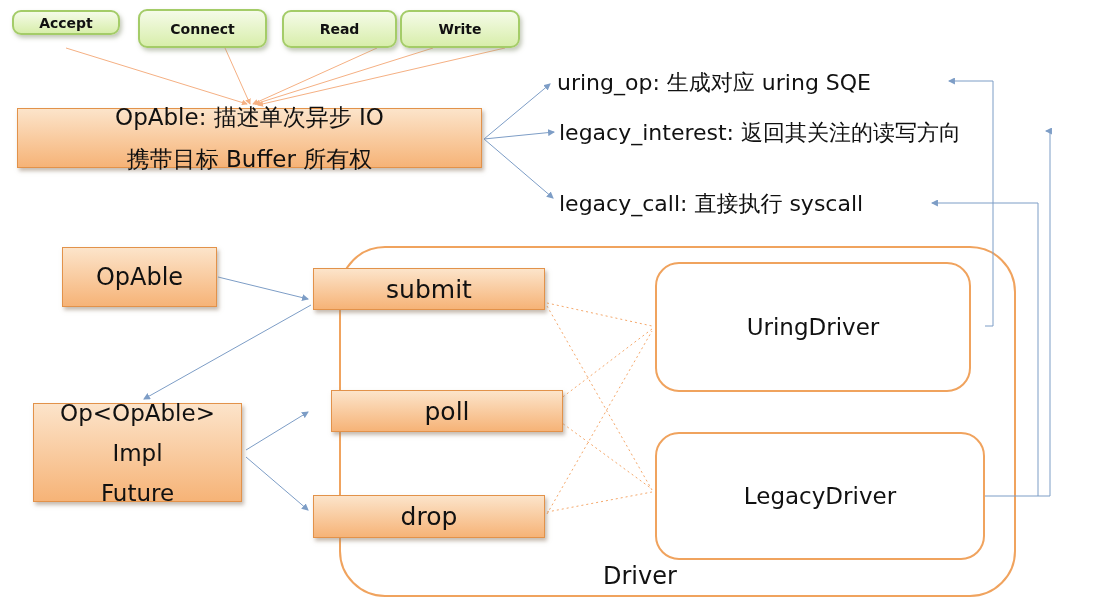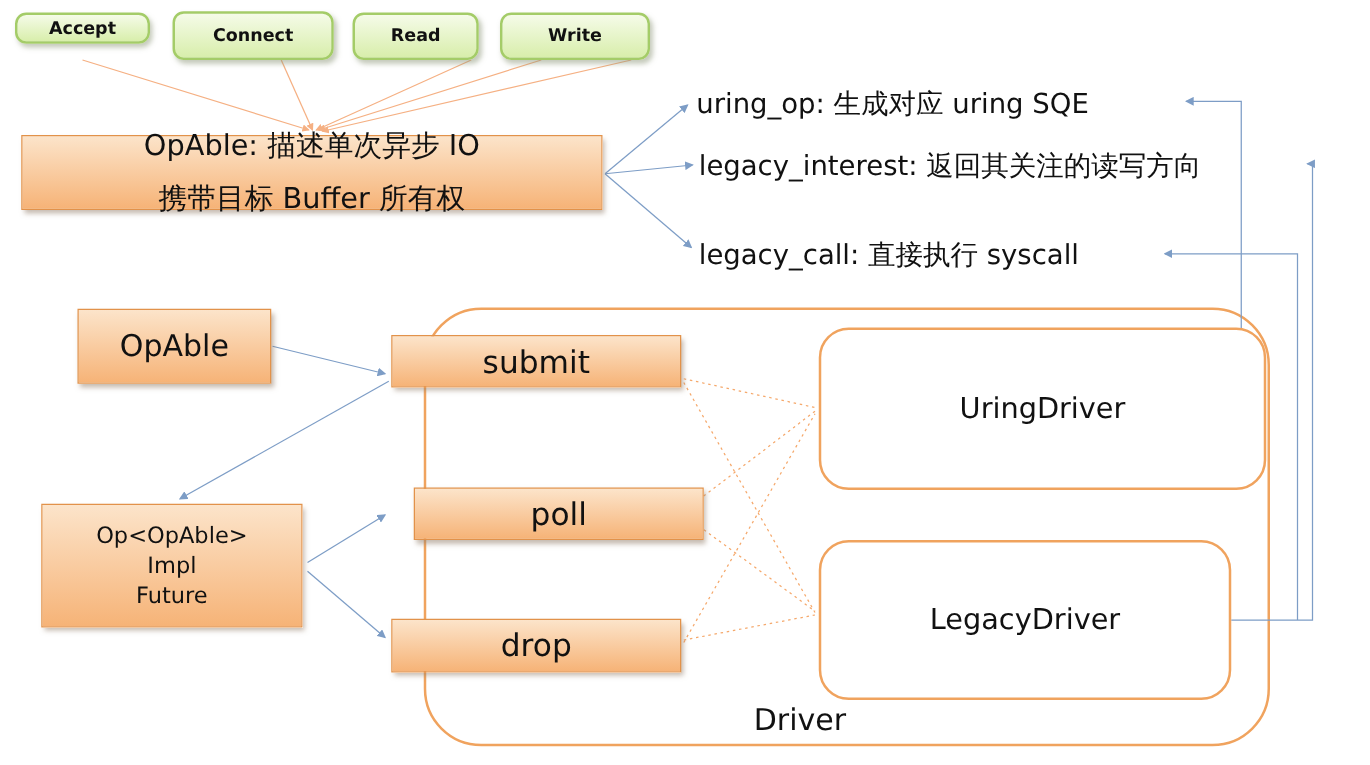--- a/index.html
+++ b/index.html
@@ -19,21 +19,21 @@
     font-size:14px;font-weight:600;
   }
   
   .obox{
     background:linear-gradient(#fce4ca,#f6b377);
     border:1.5px solid #e2924a;
     box-shadow:2px 3px 4px rgba(150,130,110,.55);
   }
   .descbox{font-size:23px;font-weight:500;line-height:28px;}
   .opable-small{font-size:24px;font-weight:500;}
-  .opwrap{font-size:18px;font-weight:500;line-height:24px;}
+  .opwrap{font-size:23px;font-weight:500;line-height:24px;gap:16px;}
   .method{font-size:25px;font-weight:500;}
   
   .dbox{
     background:#fff;border:2px solid #f0a35e;border-radius:24px;
     font-size:23px;font-weight:500;
   }
   .driver-container{
     position:absolute;left:339px;top:246px;width:677px;height:351px;
     border:2px solid #f0a35e;border-radius:46px;box-sizing:border-box;
     z-index:1;background:transparent;
@@ -101,21 +101,21 @@
   <div class="driver-container">
     <span class="driver-label">Driver</span>
   </div>
 
   <div class="box gbox" style="left:12px;top:10px;width:108px;height:25px;">
     <span>Accept</span>
   </div>
   <div class="box gbox" style="left:138px;top:9px;width:129px;height:39px;">
     <span>Connect</span>
   </div>
-  <div class="box gbox" style="left:282px;top:10px;width:101px;height:38px;">
+  <div class="box gbox" style="left:282px;top:10px;width:115px;height:38px;">
     <span>Read</span>
   </div>
   <div class="box gbox" style="left:400px;top:10px;width:120px;height:38px;">
     <span>Write</span>
   </div>
 
   <div class="box obox descbox" style="left:17px;top:108px;width:465px;height:60px;flex-direction:column;gap:14px;">
     <span>OpAble: 描述单次异步 IO</span>
     <span>携带目标 Buffer 所有权</span>
   </div>
@@ -137,20 +137,20 @@
   <div class="box obox method" style="left:313px;top:268px;width:232px;height:42px;">
     <span>submit</span>
   </div>
   <div class="box obox method" style="left:313px;top:390px;width:232px;height:42px;margin-left:18px;">
     <span>poll</span>
   </div>
   <div class="box obox method" style="left:313px;top:495px;width:232px;height:43px;">
     <span>drop</span>
   </div>
 
-  <div class="box dbox" style="left:655px;top:262px;width:358px;height:130px;">
+  <div class="box dbox" style="left:655px;top:262px;width:316px;height:130px;">
     <span>UringDriver</span>
   </div>
   <div class="box dbox" style="left:655px;top:432px;width:330px;height:128px;">
     <span>LegacyDriver</span>
   </div>
 
 </div>
 
 </body></html>

